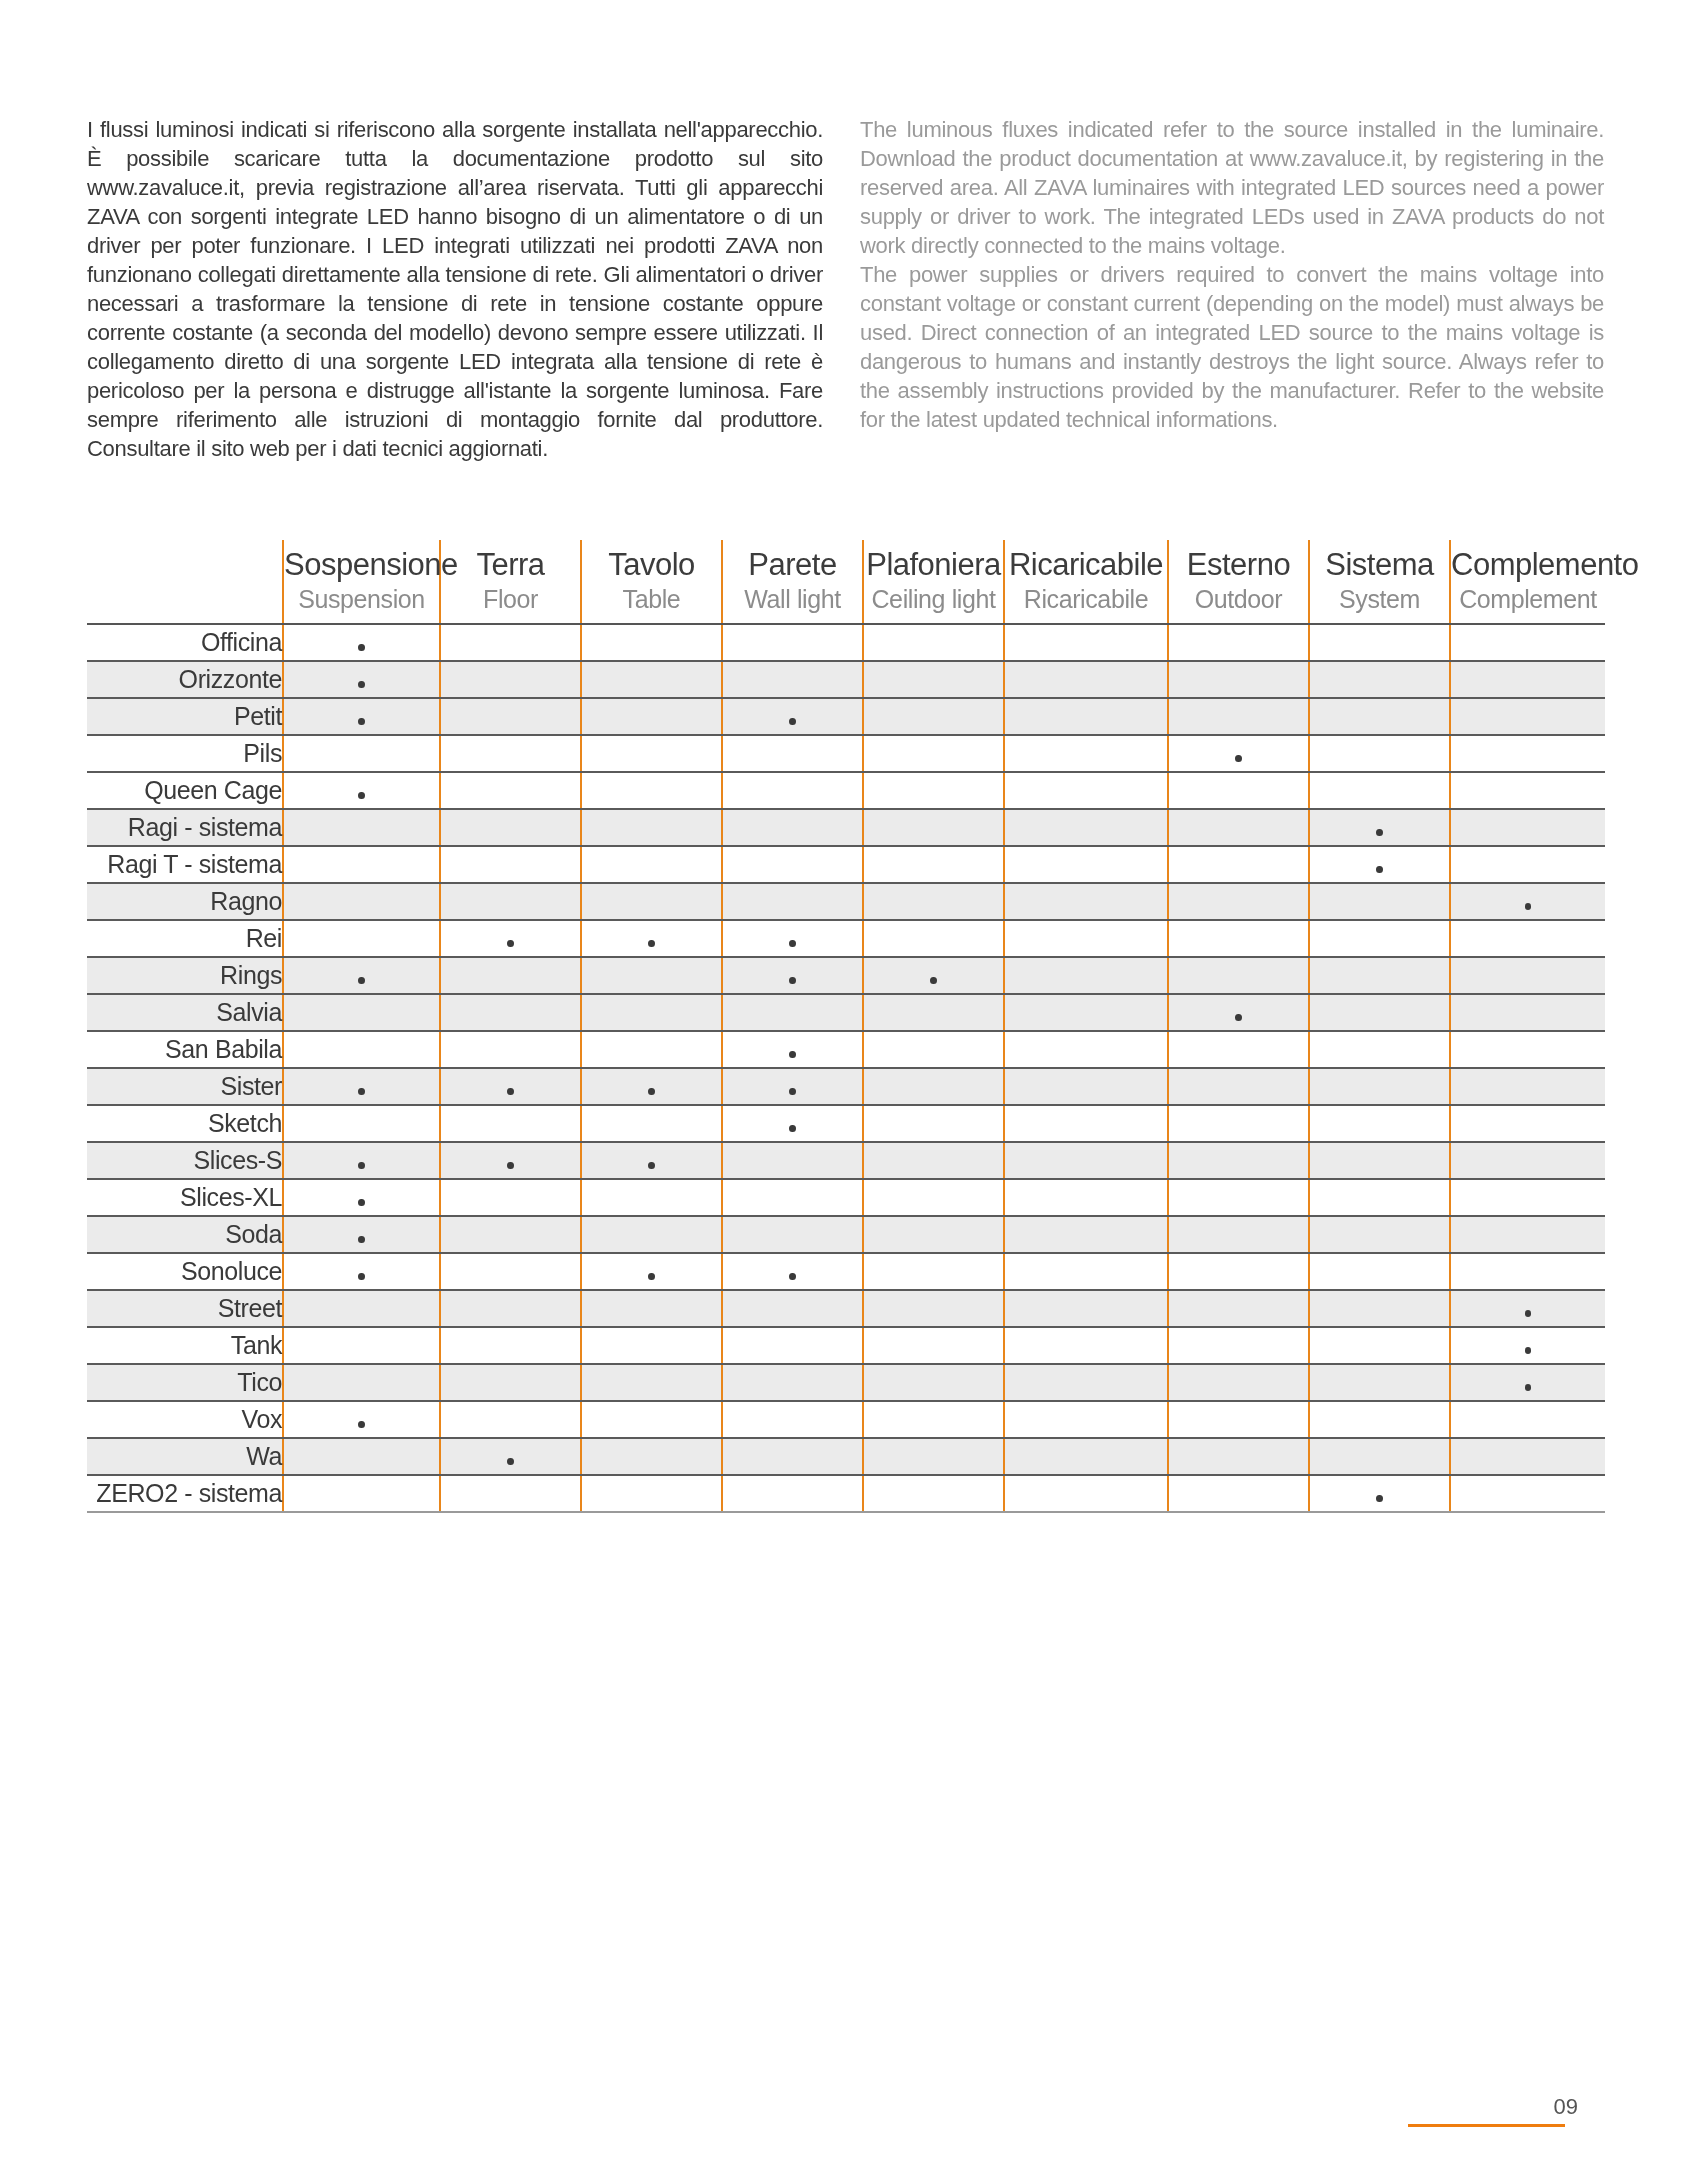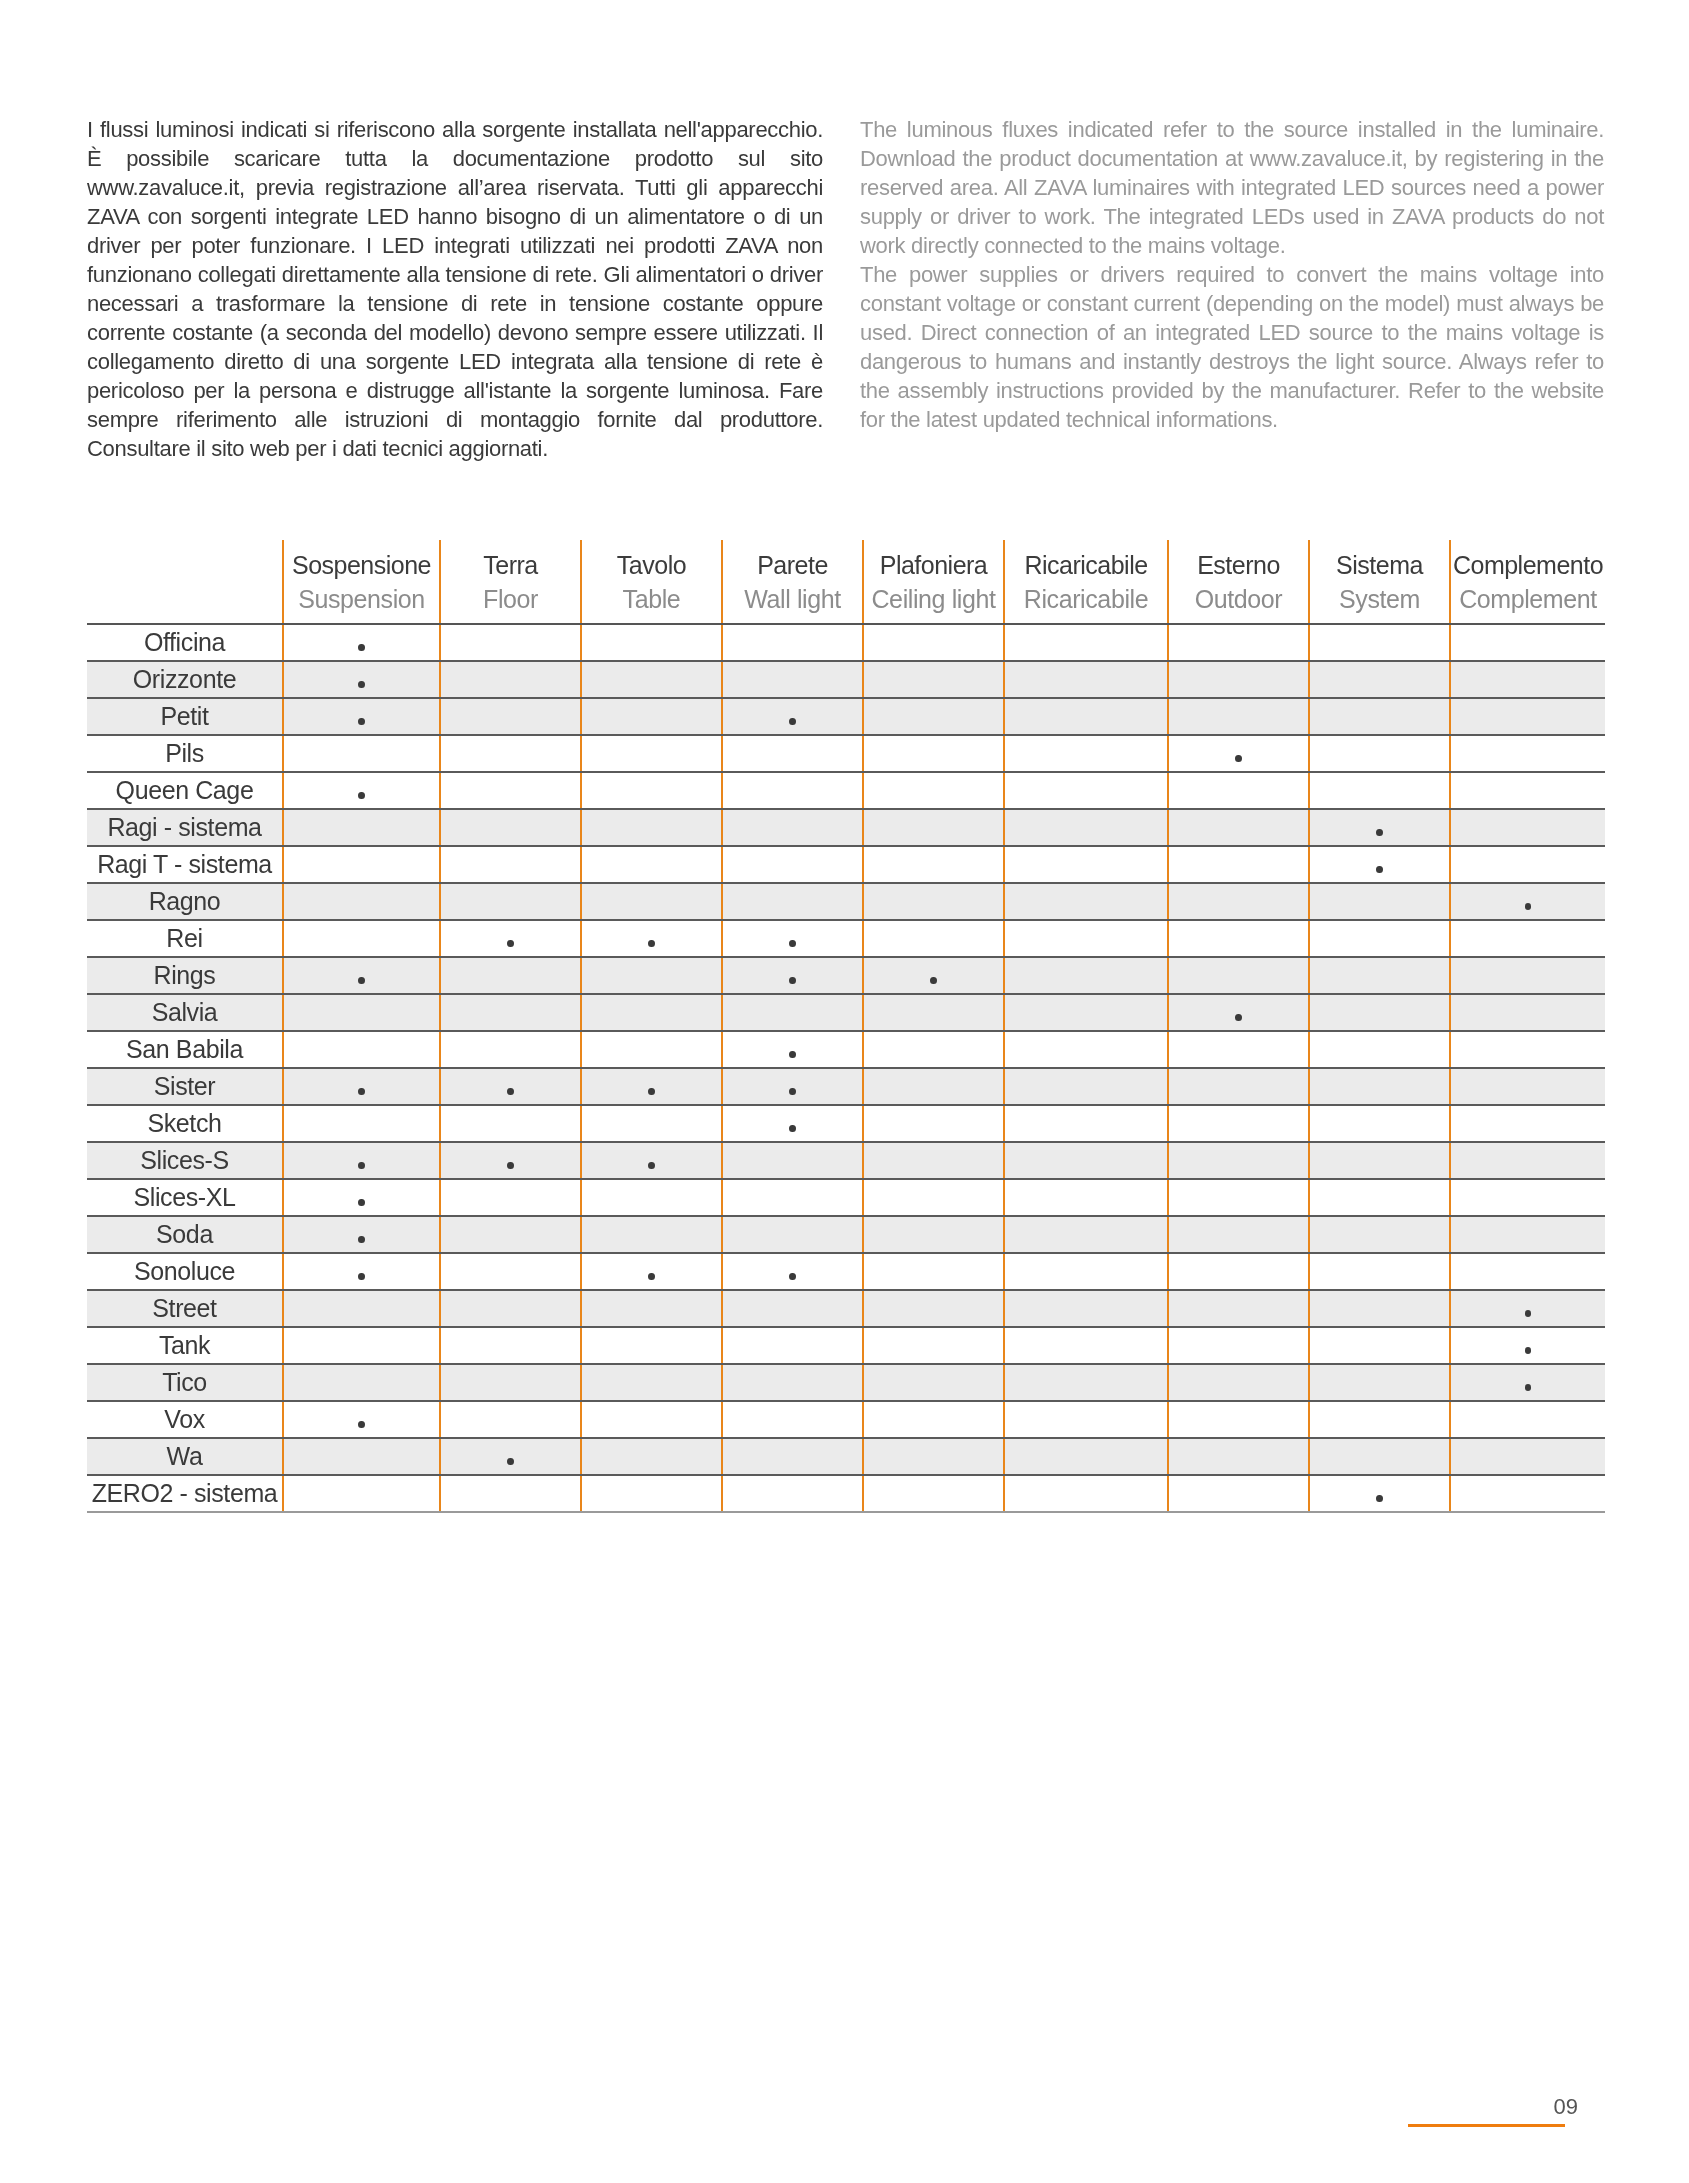--- a/index.html
+++ b/index.html
@@ -29,30 +29,30 @@
   col.c8 { width: 141px; }
   col.c9 { width: 155px; }
 
   th {
     font-weight: normal; padding: 0; height: 83px; vertical-align: middle;
     text-align: center; border-left: 2px solid #e9861a;
     border-bottom: 2px solid #555;
     white-space: nowrap; overflow: visible;
   }
   th.blank { border-left: none; }
-  th .it { display: block; color: #3c3c3c; font-size: 25px; line-height: 34px; letter-spacing: -0.5px; }
+  th .it { display: block; color: #3c3c3c; font-size: 31px; line-height: 34px; letter-spacing: -0.5px; }
   th .en { display: block; color: #8c8c8c; font-size: 25px; line-height: 34px; letter-spacing: -0.4px; }
 
   td {
     height: 35px; padding: 0; border-bottom: 2px solid #5a5a5a;
     border-left: 2px solid #e9861a; text-align: center; vertical-align: middle;
     font-size: 25px; color: #333;
   }
   td.name {
-    border-left: none; text-align: center; color: #3a3a3a;
+    border-left: none; text-align: right; color: #3a3a3a;
     font-size: 25px; letter-spacing: -0.4px; white-space: nowrap;
   }
   tr.alt td { background: #ebebeb; }
   tr.last td { border-bottom-color: #9a9a9a; }
   .dot {
     display: inline-block; width: 6.8px; height: 7.4px; border-radius: 50%;
     background: #3a3a3a;
   }
 
   .page-num {

